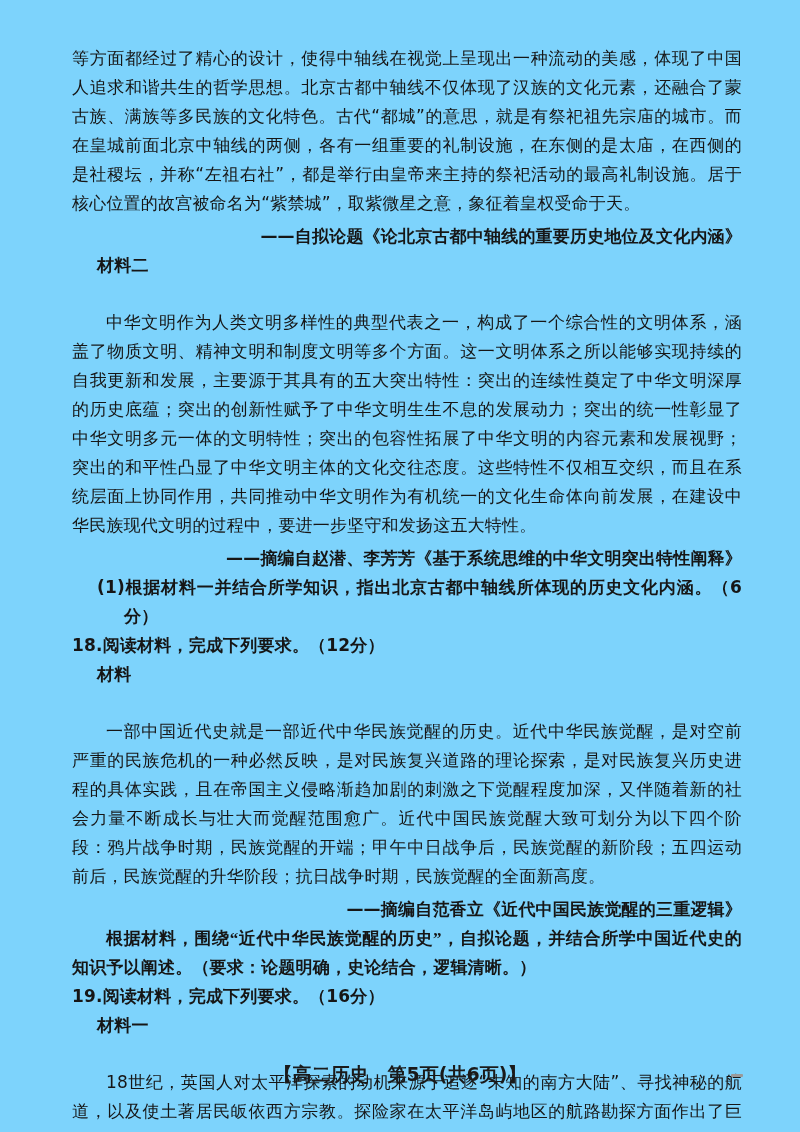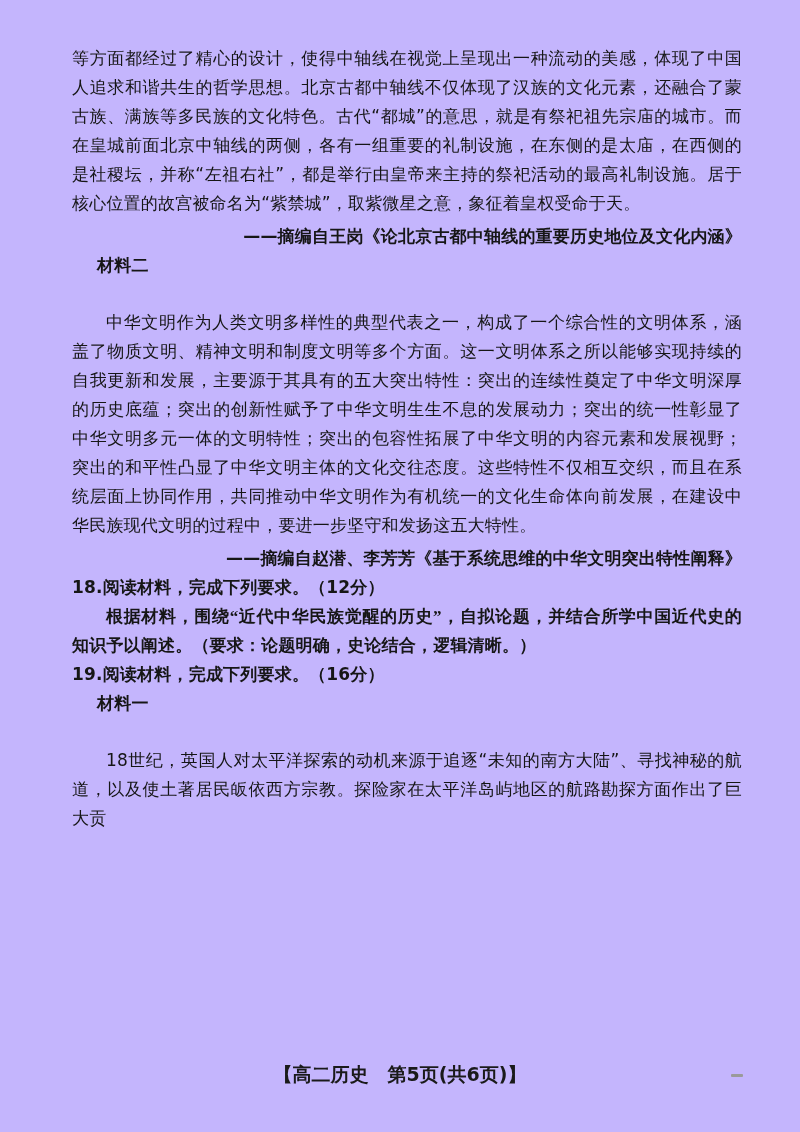--- a/index.html
+++ b/index.html
@@ -5,21 +5,21 @@
   html, body {
     margin: 0;
     padding: 0;
     background: #e9e9e9;
   }
   .page {
     position: relative;
     width: 800px;
     height: 1132px;
     margin: 0 auto;
-    background: #c4b5fd;
+    background: #7dd3fc;
     font-family: "DejaVu Sans", sans-serif;
     color: #161616;
     overflow: hidden;
   }
   .content {
     position: absolute;
     left: 72px;
     top: 44px;
     width: 670px;
   }
@@ -76,34 +76,38 @@
   }
 </style>
 </head>
 <body>
 
 <div class="page">
   <div class="content">
 
     <div class="line para">等方面都经过了精心的设计，使得中轴线在视觉上呈现出一种流动的美感，体现了中国人追求和谐共生的哲学思想。北京古都中轴线不仅体现了汉族的文化元素，还融合了蒙古族、满族等多民族的文化特色。古代“都城”的意思，就是有祭祀祖先宗庙的城市。而在皇城前面北京中轴线的两侧，各有一组重要的礼制设施，在东侧的是太庙，在西侧的是社稷坛，并称“左祖右社”，都是举行由皇帝来主持的祭祀活动的最高礼制设施。居于核心位置的故宫被命名为“紫禁城”，取紫微星之意，象征着皇权受命于天。</div>
 
-    <div class="line attribution">——摘编自王岗《论北京古都中轴线的重要历史地位及文化内涵》</div>
+    <div class="line attribution">——自拟论题《论北京古都中轴线的重要历史地位及文化内涵》</div>
 
     <div class="line material-heading">材料二</div>
 
     <div class="line para para-indent">中华文明作为人类文明多样性的典型代表之一，构成了一个综合性的文明体系，涵盖了物质文明、精神文明和制度文明等多个方面。这一文明体系之所以能够实现持续的自我更新和发展，主要源于其具有的五大突出特性：突出的连续性奠定了中华文明深厚的历史底蕴；突出的创新性赋予了中华文明生生不息的发展动力；突出的统一性彰显了中华文明多元一体的文明特性；突出的包容性拓展了中华文明的内容元素和发展视野；突出的和平性凸显了中华文明主体的文化交往态度。这些特性不仅相互交织，而且在系统层面上协同作用，共同推动中华文明作为有机统一的文化生命体向前发展，在建设中华民族现代文明的过程中，要进一步坚守和发扬这五大特性。</div>
 
     <div class="line attribution">——摘编自赵潜、李芳芳《基于系统思维的中华文明突出特性阐释》</div>
 
+    <div class="line question-sub">(1)根据材料一并结合所学知识，指出北京古都中轴线所体现的历史文化内涵。（6分）</div>
 
 
     <div class="line item-header">18.阅读材料，完成下列要求。（12分）</div>
 
+    <div class="line material-heading">材料</div>
 
+    <div class="line para para-indent">一部中国近代史就是一部近代中华民族觉醒的历史。近代中华民族觉醒，是对空前严重的民族危机的一种必然反映，是对民族复兴道路的理论探索，是对民族复兴历史进程的具体实践，且在帝国主义侵略渐趋加剧的刺激之下觉醒程度加深，又伴随着新的社会力量不断成长与壮大而觉醒范围愈广。近代中国民族觉醒大致可划分为以下四个阶段：鸦片战争时期，民族觉醒的开端；甲午中日战争后，民族觉醒的新阶段；五四运动前后，民族觉醒的升华阶段；抗日战争时期，民族觉醒的全面新高度。</div>
 
+    <div class="line attribution">——摘编自范香立《近代中国民族觉醒的三重逻辑》</div>
 
     <div class="line para task">根据材料，围绕“近代中华民族觉醒的历史”，自拟论题，并结合所学中国近代史的知识予以阐述。（要求：论题明确，史论结合，逻辑清晰。）</div>
 
     <div class="line item-header">19.阅读材料，完成下列要求。（16分）</div>
 
     <div class="line material-heading">材料一</div>
 
     <div class="line para para-indent">18世纪，英国人对太平洋探索的动机来源于追逐“未知的南方大陆”、寻找神秘的航道，以及使土著居民皈依西方宗教。探险家在太平洋岛屿地区的航路勘探方面作出了巨大贡</div>
 
   </div>

